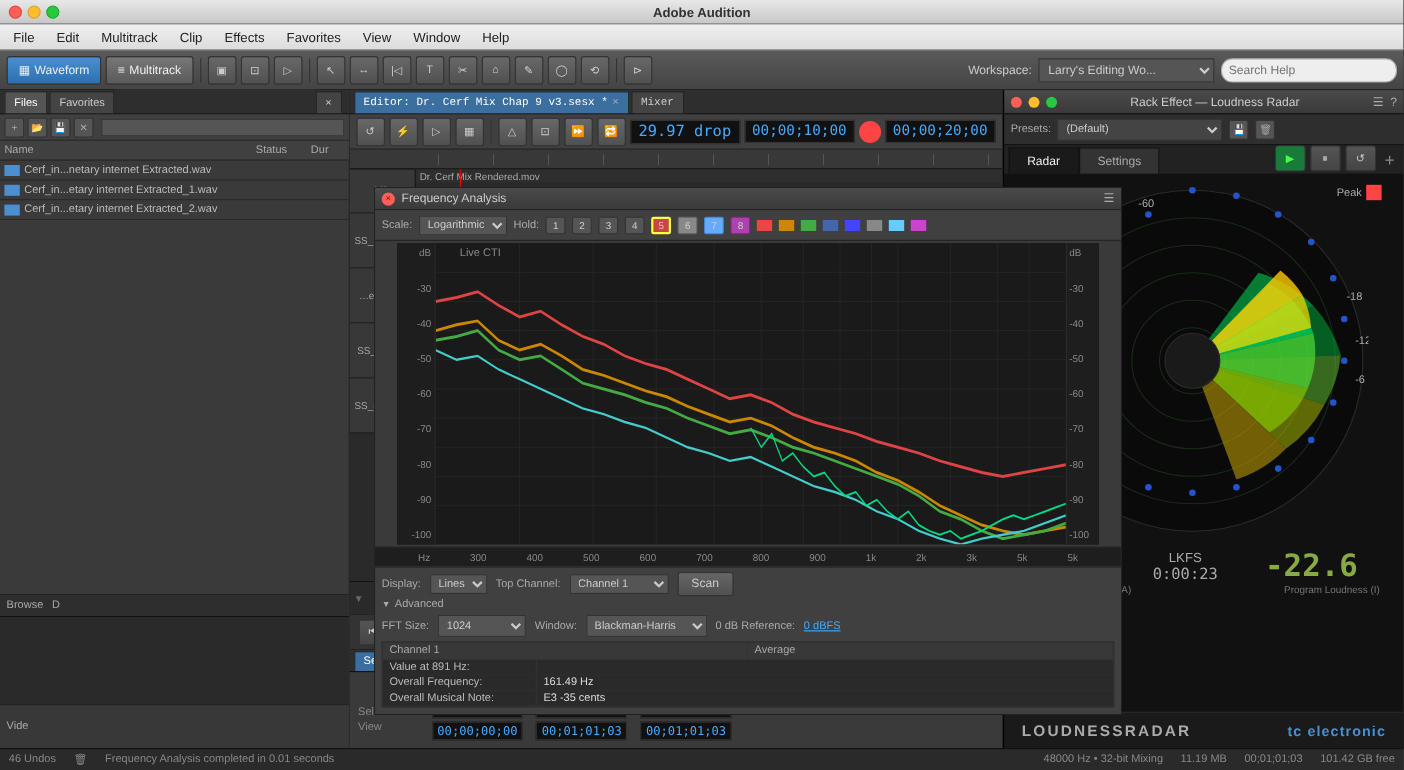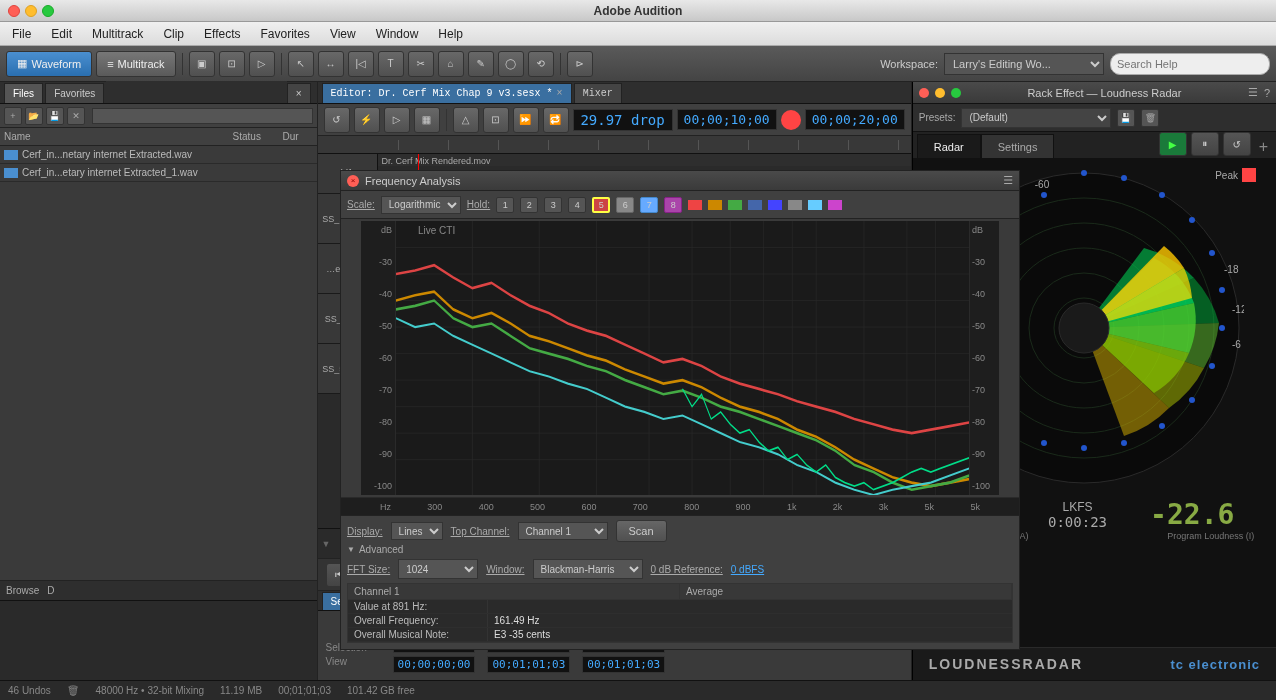--- a/index.html
+++ b/index.html
@@ -350,21 +350,21 @@
     }
     .freq-controls {
       height: 28px;
       background: #404040;
       display: flex;
       align-items: center;
       padding: 0 6px;
       gap: 6px;
       border-bottom: 1px solid #222;
     }
-    .freq-label { font-size: 10px; color: #aaa; text-decoration: underline; }
+    .freq-label { font-size: 10px; color: #aaa; }
     .freq-select {
       background: #555;
       border: 1px solid #333;
       color: #ccc;
       font-size: 10px;
       padding: 1px 3px;
       height: 18px;
     }
     .hold-btn {
       width: 18px; height: 16px;
@@ -803,30 +803,39 @@
         <span class="file-name">Cerf_in...netary internet Extracted.wav</span>
         <span class="file-status"></span>
         <span class="file-dur"></span>
       </div>
       <div class="file-item">
         <div class="file-icon" style="background:#4a8fd0;"></div>
         <span class="file-name">Cerf_in...etary internet Extracted_1.wav</span>
         <span class="file-status"></span>
         <span class="file-dur"></span>
       </div>
+      <div class="file-item">
+        <div class="file-icon" style="background:#4a8fd0;"></div>
+        <span class="file-name">Cerf_in...etary internet Extracted_2.wav</span>
+        <span class="file-status"></span>
+        <span class="file-dur"></span>
+      </div>
     </div>
 
     <div style="height:100px; background:#383838; border-top:1px solid #222; display:flex; flex-direction:column;">
       <div style="height:20px; background:#2e2e2e; display:flex; align-items:center; padding:0 6px; border-bottom:1px solid #111;">
         <span style="font-size:10px; color:#aaa;">Browse</span>
         <span style="font-size:10px; color:#aaa; margin-left:8px;">D</span>
       </div>
       <div style="flex:1; background:#2a2a2a;"></div>
     </div>
 
+    <div style="height:40px; background:#383838; border-top:1px solid #222; display:flex; align-items:center; padding:0 6px;">
+      <span style="font-size:10px; color:#aaa;">Vide</span>
+    </div>
   </div>
 
   <div class="center-panel">
 
     <div class="editor-tabs">
       <div class="editor-tab active">
         <span>Editor: Dr. Cerf Mix Chap 9 v3.sesx *</span>
         <span style="color:#aaa;">×</span>
       </div>
       <div class="editor-tab">
@@ -1271,17 +1280,18 @@
         <div class="info-cell">Overall Musical Note:</div>
         <div class="info-value">E3 -35 cents</div>
       </div>
     </div>
   </div>
 </div>
 
 <div class="status-bar">
   <span class="undo-count">46 Undos</span>
   <span style="cursor:pointer;">🗑</span>
+  <span style="flex:1;">Frequency Analysis completed in 0.01 seconds</span>
   <span>48000 Hz • 32-bit Mixing</span>
   <span>11.19 MB</span>
   <span>00;01;01;03</span>
   <span>101.42 GB free</span>
 </div>
 
 </body></html>

